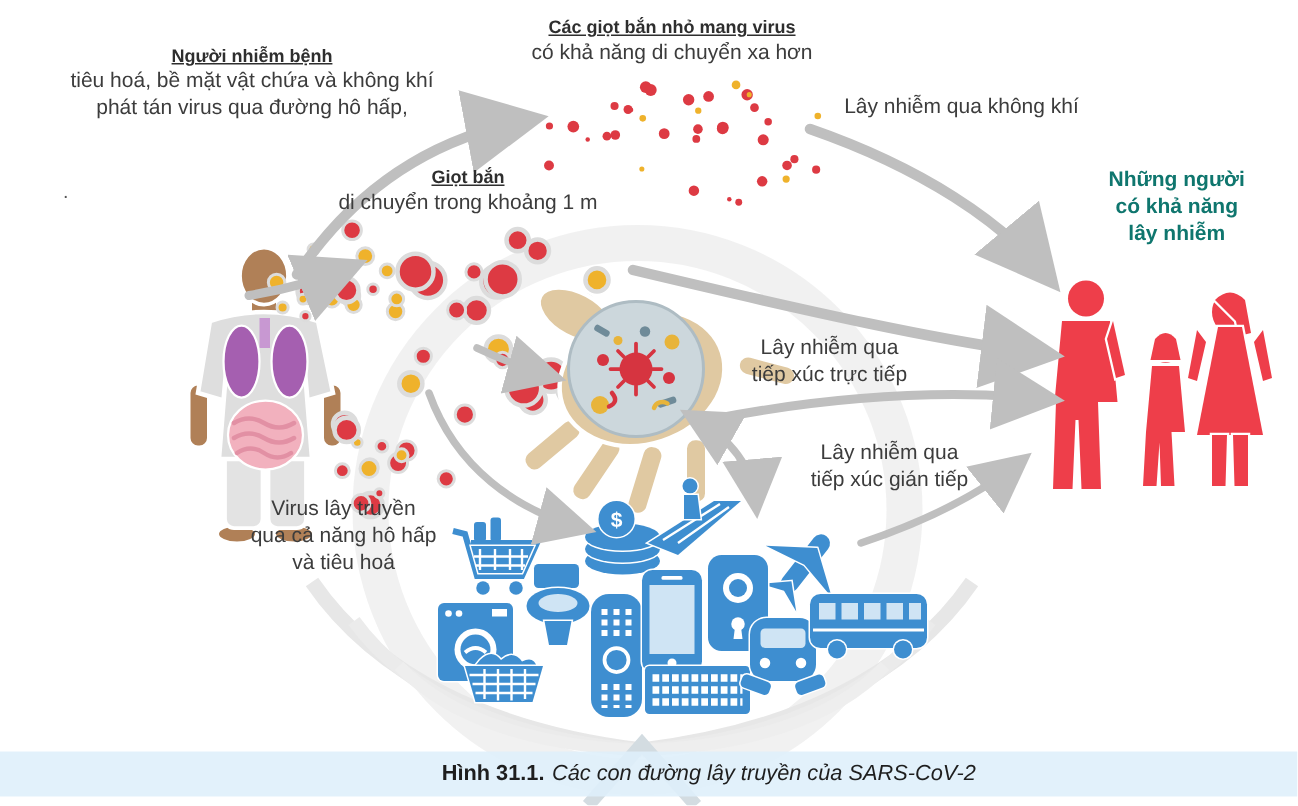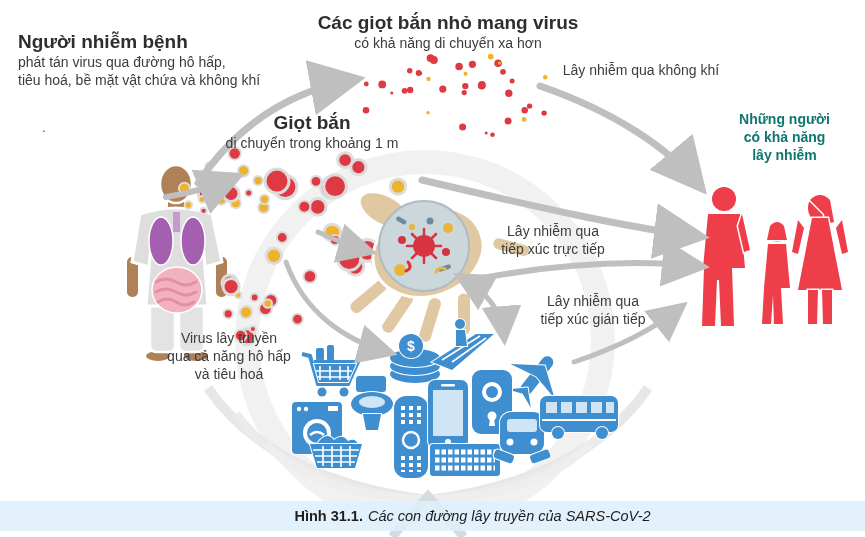--- a/index.html
+++ b/index.html
@@ -1,21 +1,21 @@
 <!DOCTYPE html>
 <html><head>
 <meta charset="utf-8">
 <style>
   html,body{margin:0;padding:0;background:#fff;}
   #canvas{position:relative;width:865px;height:537px;background:#ffffff;overflow:hidden;
           font-family:"Liberation Sans",sans-serif;color:#3c3c3c;}
   #art{position:absolute;left:0;top:0;width:865px;height:537px;}
   .lbl{position:absolute;font-size:14px;line-height:1.28;text-align:center;}
-  .lbl .t{font-weight:bold;color:#2e2e2e;font-size:19px;}
-  .left{text-align:left;}
+  .lbl .t{font-weight:bold;color:#2e2e2e;font-size:12px;text-decoration:underline;}
+  .left{text-align:center;margin-left:14px;}
   .bold{font-weight:bold;color:#0f766e;}
   #caption-bar{position:absolute;left:0;top:501px;width:865px;height:30px;
                background:rgba(222,239,250,0.88);display:flex;align-items:center;justify-content:center;
                font-size:14.5px;color:#1e1e1e;padding-left:40px;}
   #caption-bar .cap-label{font-weight:bold;margin-right:5px;}
   #caption-bar .cap-text{font-style:italic;text-align:right;}
   .stray{position:absolute;left:42px;top:120px;font-size:13px;color:#555;}
 </style>
 </head>
 <body>
@@ -318,22 +318,22 @@
     <path d="M318 232 Q346 245 368 251" stroke-width="5" marker-end="url(#ah)"></path>
     <path d="M472 280 Q595 256 698 266" stroke-width="6" marker-end="url(#ah)"></path>
     <path d="M286 262 C304 312 344 340 388 352" stroke-width="5" marker-end="url(#ah)"></path>
     <path d="M462 278 Q501 300 504 336" stroke-width="5" marker-start="url(#ah)" marker-end="url(#ah)"></path>
     <path d="M574 362 Q640 340 680 308" stroke-width="5" marker-end="url(#ah)"></path>
   </g>
 </svg>
 
 <div class="lbl left" style="left:18px;top:30px;width:272px;">
   <div class="t">Người nhiễm bệnh</div>
+  <div>tiêu hoá, bề mặt vật chứa và không khí</div>
   <div>phát tán virus qua đường hô hấp,</div>
-  <div>tiêu hoá, bề mặt vật chứa và không khí</div>
 </div>
 
 <span class="stray">.</span>
 
 <div class="lbl" style="left:303px;top:11px;width:290px;">
   <div class="t">Các giọt bắn nhỏ mang virus</div>
   <div>có khả năng di chuyển xa hơn</div>
 </div>
 
 <div class="lbl" style="left:551px;top:62px;width:180px;">

